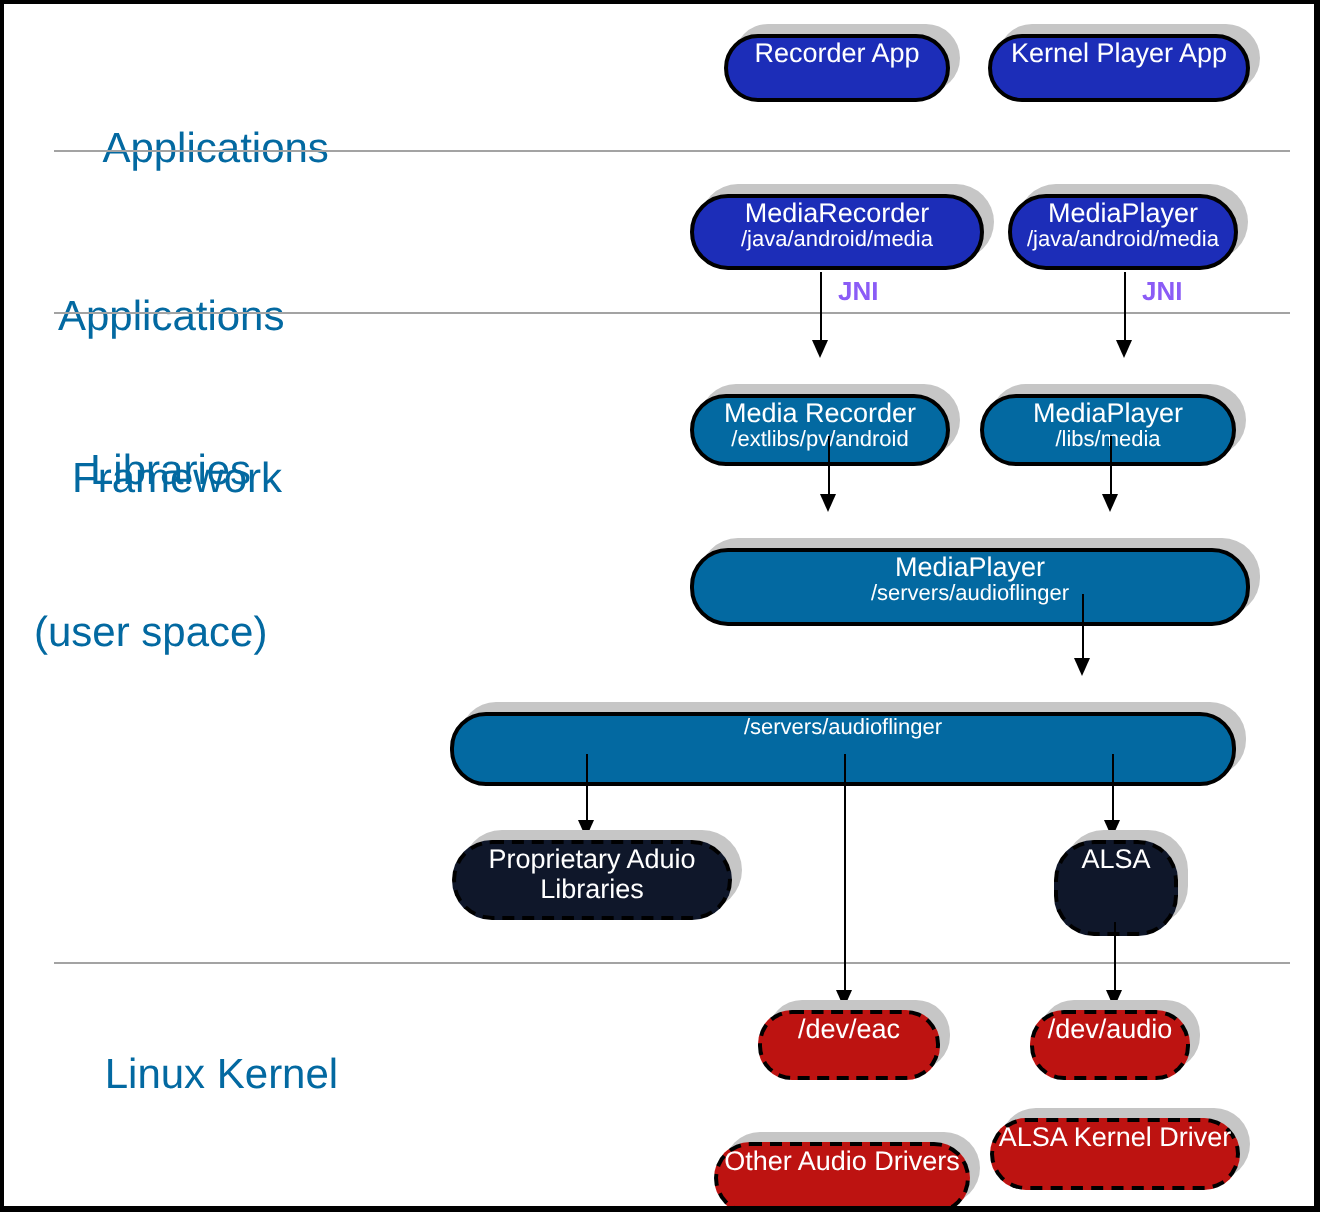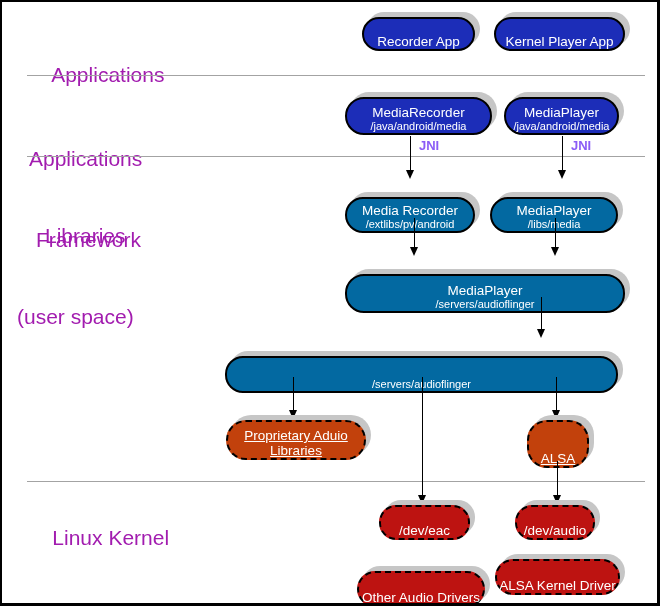--- a/index.html
+++ b/index.html
@@ -9,44 +9,44 @@
     box-sizing:border-box;
     border:2px solid #000;
     border-right-width:3px;
     border-bottom-width:3px;
     background:#ffffff;
     font-family:"Liberation Sans","DejaVu Sans",sans-serif;
     overflow:hidden;
   }
   .layer-label{
     position:absolute;
-    color:#a21caf;
+    color:#0369a1;
     font-size:21px;
     line-height:27px;
     white-space:pre;
   }
   .sep{
     position:absolute;
     left:25px;width:618px;height:1px;
     background:#a3a3a3;
   }
   .node{
     position:absolute;
     box-sizing:border-box;
     display:flex;flex-direction:column;
-    align-items:center;justify-content:flex-end;
+    align-items:center;justify-content:flex-start;
     color:#ffffff;text-align:center;
     border:2px solid #000;
     box-shadow:5px -5px 0 #c6c6c6;
   }
   .node .lbl{font-size:13.5px;line-height:15px;}
   .node .sub{font-size:11px;line-height:13px;}
   .blue{background:#1c2db8;}
   .green{background:#0369a1;margin-top:17px;}
-  .green-dash{background:#c2410c;border-style:dashed;text-decoration:underline;}
+  .green-dash{background:#0f172a;border-style:dashed;}
   .red-dash{background:#bd1311;border-style:dashed;}
   .vline{position:absolute;width:1px;background:#000;}
   .ahead{
     position:absolute;width:0;height:0;
     border-left:4px solid transparent;
     border-right:4px solid transparent;
     border-top:9px solid #000;
   }
   .edge-label{
     position:absolute;

